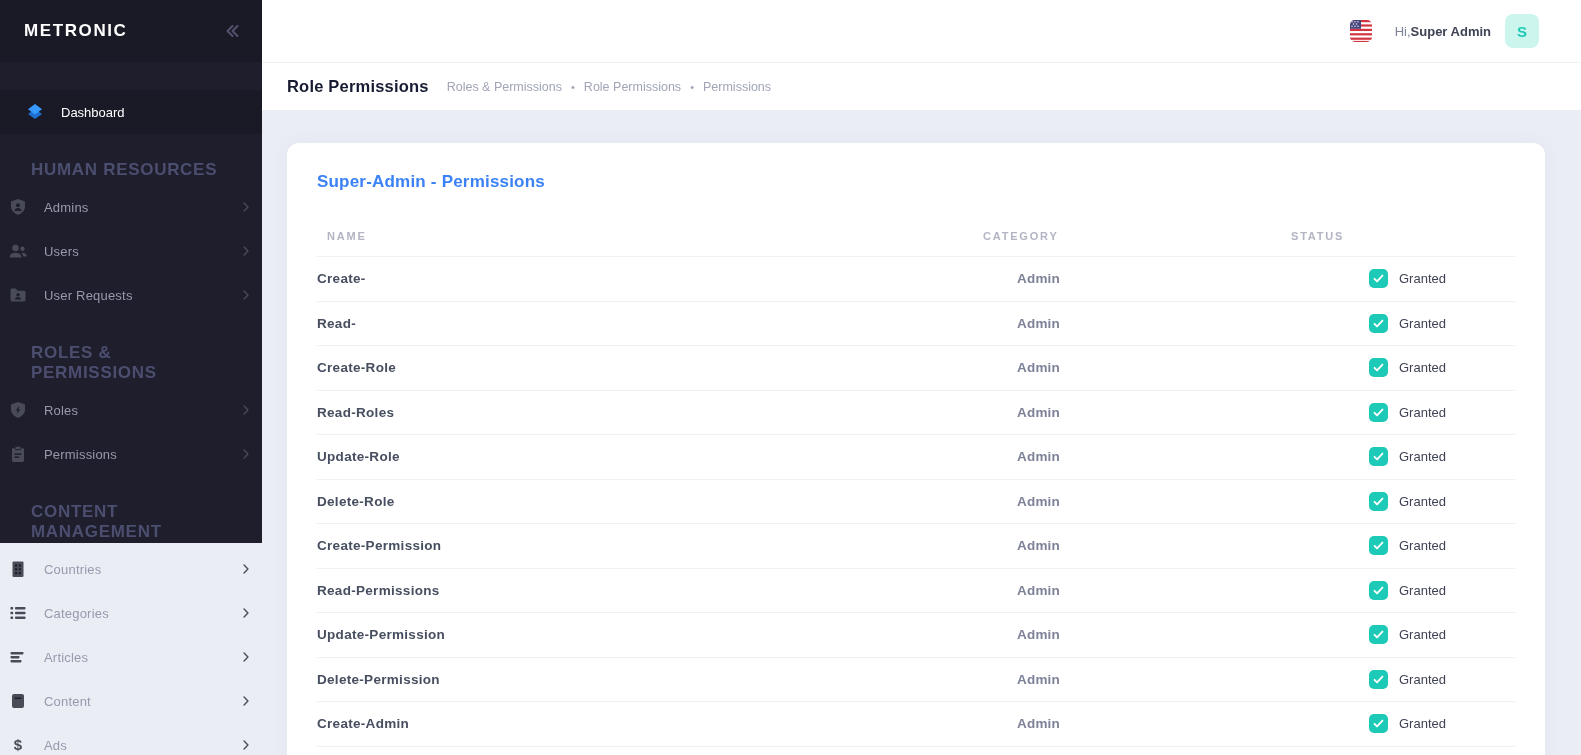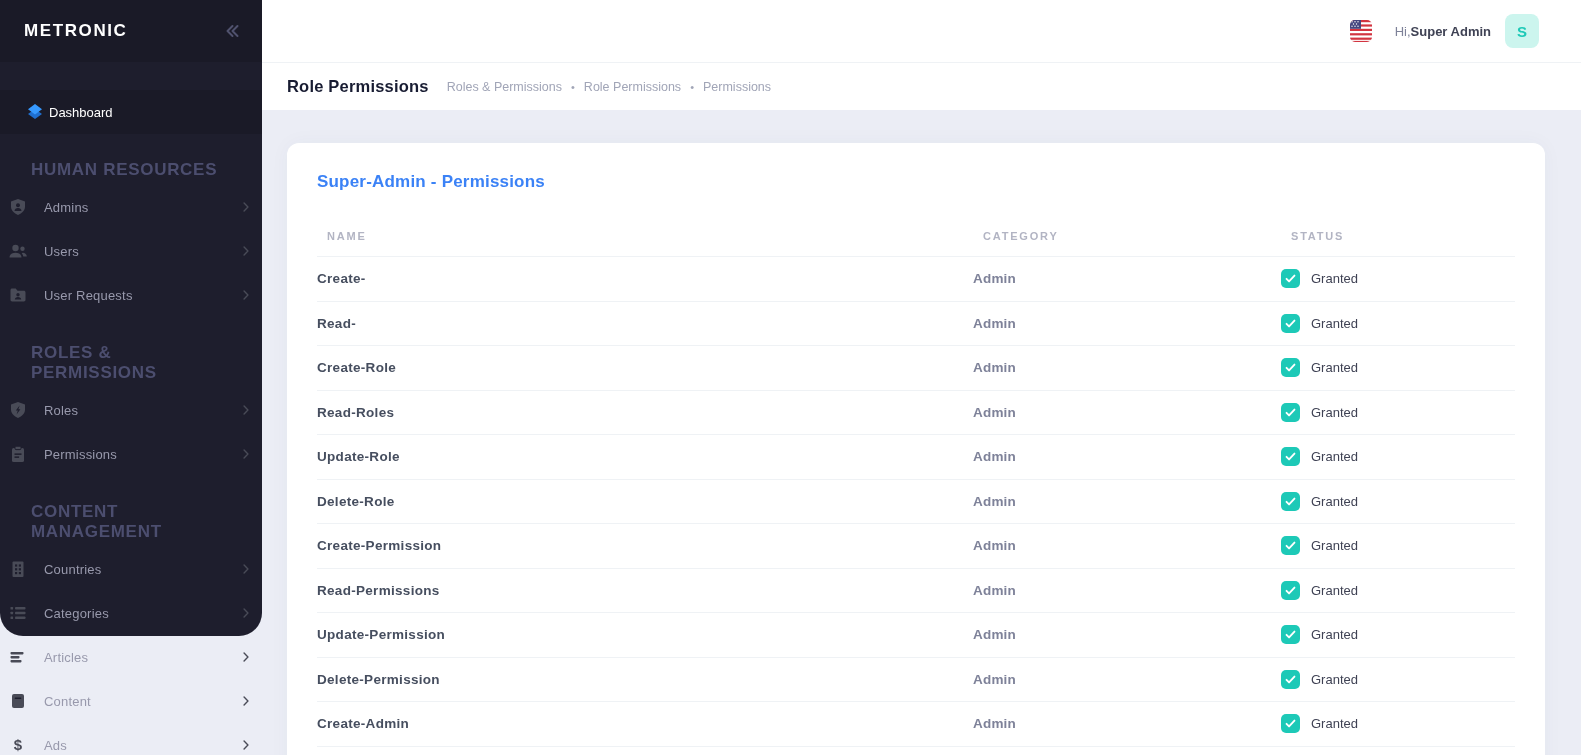--- a/index.html
+++ b/index.html
@@ -4,25 +4,25 @@
 <style>
   * { box-sizing: border-box; }
   html,body { margin:0; padding:0; }
   body {
     width:1581px; height:755px; overflow:hidden; position:relative;
     font-family:"Liberation Sans", sans-serif;
     background:#ebedf5;
   }
 
   
-  .sidebar { position:absolute; left:0; top:0; width:262px; height:636px; background:#1e1e2d; z-index:5;border-radius:23px; }
+  .sidebar { position:absolute; left:0; top:0; width:262px; height:543px; background:#1e1e2d; z-index:5; }
   .logo-row { height:62px; background:#1a1a27; display:flex; align-items:center; justify-content:space-between; padding:0 20px 0 24px; }
   .logo { color:#ffffff; font-weight:700; font-size:17px; letter-spacing:1.6px; }
   .collapse-btn { color:#50526e; width:22px; height:22px; cursor:pointer; display:flex; align-items:center; justify-content:center; }
-  .dash-item { margin-top:28px; height:44px; background:#1a1a27; display:flex; align-items:center; padding:0 25px; gap:4px; color:#ffffff; font-size:13px; cursor:pointer; }
+  .dash-item { margin-top:28px; height:44px; background:#1a1a27; display:flex; align-items:center; padding:0 25px; gap:16px; color:#ffffff; font-size:13px; cursor:pointer; }
   .dash-item .ico { width:20px; height:20px; display:flex; align-items:center; justify-content:center; }
   .section-title { margin:26px 25px 5px 25px; color:#4c4e6f; font-size:17px; font-weight:700; letter-spacing:0.7px;padding-left:6px; }
   .nav-item { height:44px; display:flex; align-items:center; padding:0 8px; gap:16px; color:#9899ac; font-size:13px; cursor:pointer; }
   .nav-item .ico { width:20px; height:20px; color:#494b57; flex:none; display:flex; align-items:center; justify-content:center; }
   .nav-item .chev { margin-left:auto; color:#494b57; width:16px; height:16px; display:flex; align-items:center; justify-content:center; }
   .nav-item .lbl { letter-spacing:0.2px; }
 
   
   .topbar { position:absolute; left:262px; top:0; right:0; height:62px; background:#ffffff; display:flex; align-items:center; justify-content:flex-end; padding-right:42px; }
   .flag { width:24px; height:24px; display:flex; align-items:center; justify-content:center; cursor:pointer; }
@@ -39,21 +39,21 @@
 
   
   .content { position:absolute; left:262px; top:119px; right:0; bottom:0; background:#ebedf5; padding:24px 36px 0 25px; overflow:hidden; }
   .card { background:#ffffff; border-radius:12px; box-shadow:0 0 20px rgba(56,71,109,0.04); padding:29px 30px; height:780px; }
   .card-title { font-size:17px; font-weight:700; color:#3b82f6; letter-spacing:0.2px; }
 
   .ptable { margin-top:24px; }
   .thead, .trow { display:grid; grid-template-columns:656px 308px 1fr; align-items:center; }
   .thead { height:41px; border-bottom:1px solid #eff2f5; color:#b2b4c3; font-size:11px; font-weight:700; letter-spacing:1.8px; }
   .thead .th { padding-left:10px; }
-  .trow { height:44.5px; border-bottom:1px solid #eff2f5; }
+  .trow { height:44.5px; border-bottom:1px solid #eff2f5;gap:44px; }
   .td.name { font-size:13.5px; font-weight:700; color:#464e5f; letter-spacing:0.3px; }
   .td.cat  { font-size:13.5px; font-weight:700; color:#7e8299; letter-spacing:0.2px; }
   .td.status { display:flex; align-items:center; }
   .checkbox { width:19px; height:19px; border-radius:5px; background:var(--success,#1dc9b7); display:flex; align-items:center; justify-content:center; cursor:pointer; flex:none; }
   .status-label { margin-left:11px; font-size:13px; color:#3f4254; }
 
   svg { display:block; }
 </style>
 </head>
 <body style="--success: #1dc9b7; --avatar-bg: #ccf5ee;">

